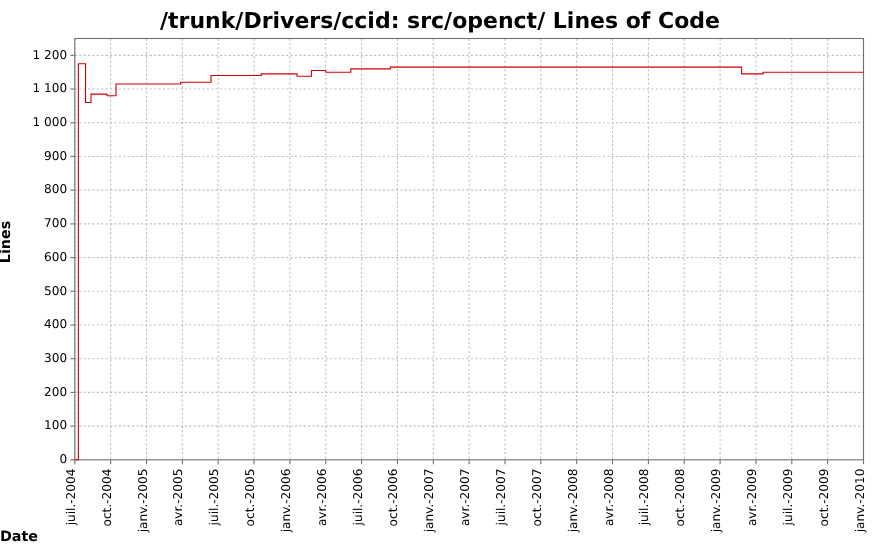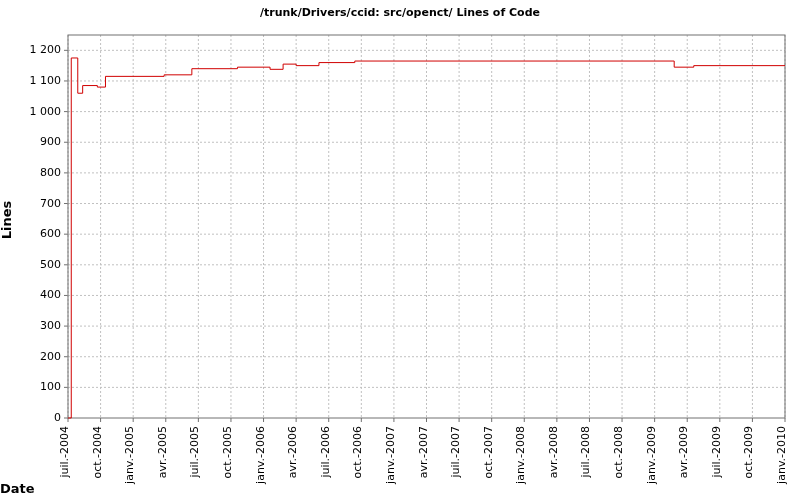--- a/index.html
+++ b/index.html
@@ -16,21 +16,21 @@
     width: 800px;
     height: 500px;
   }
   .chart-title {
     position: absolute;
     top: 6px;
     left: 0;
     width: 800px;
     text-align: center;
     font-weight: bold;
-    font-size: 11px;
+    font-size: 20px;
     color: #000;
   }
   .y-axis-title {
     position: absolute;
     left: 6px;
     top: 220px;
     transform: translate(-50%, -50%) rotate(-90deg);
     transform-origin: center center;
     font-size: 13px;
     font-weight: bold;

